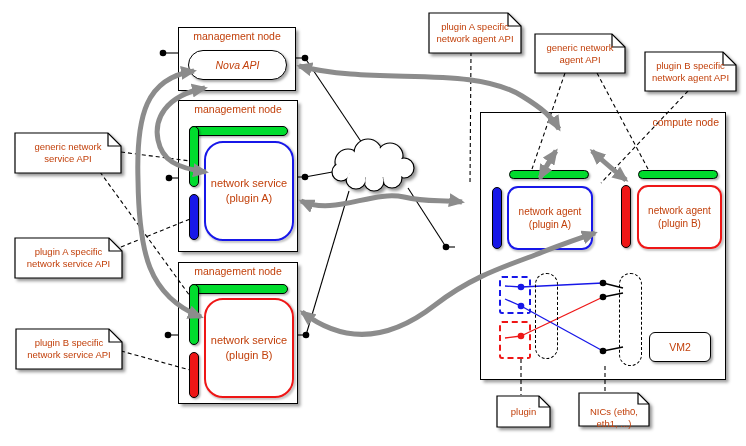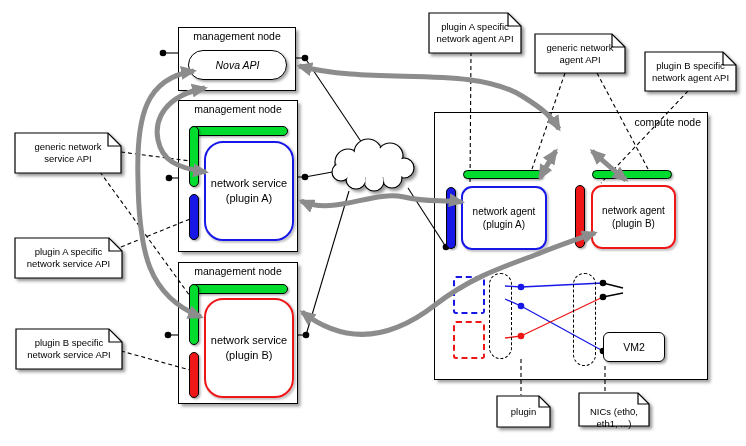--- a/index.html
+++ b/index.html
@@ -1,17 +1,17 @@
 <!DOCTYPE html>
 <html><head>
 <meta charset="utf-8">
 <style>
   html,body{margin:0;padding:0;background:#fff;}
   #canvas{position:relative;width:746px;height:446px;background:#fff;overflow:hidden;
-          font-family:"Liberation Sans",sans-serif;color:#000000;}
+          font-family:"Liberation Sans",sans-serif;color:#c2410c;}
   svg{position:absolute;left:0;top:0;}
   .lyr{z-index:1;}
   .fg{z-index:6;pointer-events:none;}
   .box{position:absolute;border:1.4px solid #000;background:transparent;
        box-shadow:2.5px 2.5px 3px rgba(0,0,0,.38);z-index:2;}
   .ttl{position:absolute;left:0;right:0;top:2px;text-align:center;font-size:10.5px;}
   .ttl-r{position:absolute;right:6px;top:3px;font-size:10.5px;}
   .pill{position:absolute;background:#fff;border:1.4px solid #000;border-radius:15px;
         display:flex;align-items:center;justify-content:center;font-size:10.5px;
         box-shadow:2px 2px 2.5px rgba(0,0,0,.35);z-index:3;font-style:italic;}
@@ -188,21 +188,21 @@
     <div class="bar" style="left: 10px; top: 21px; width: 97px; height: 8px; background-color: rgb(0, 220, 45);"></div>
     <div class="bar" style="left: 10px; top: 21px; width: 8px; height: 59px; background-color: rgb(0, 220, 45);"></div>
     <div class="patch" style="left: 11.5px; top: 22.5px; width: 6px; height: 6px; background-color: rgb(0, 220, 45);"></div>
     <div class="bar" style="left: 10px; top: 89px; width: 8px; height: 44px; background-color: rgb(238, 22, 22);"></div>
     <div class="rrect" style="left: 25px; top: 35px; width: 86px; height: 96px; border-color: rgb(238, 22, 22);">
       <span>network service
 (plugin B)</span>
     </div>
   </div>
 
-  <div class="box" style="left:434px;top:112px;width:244px;height:266px;padding-left:28px;">
+  <div class="box" style="left:480px;top:112px;width:244px;height:266px;">
     <div class="ttl-r">compute node</div>
     <div class="bar" style="left: 28px; top: 57px; width: 78px; height: 7px; background-color: rgb(0, 220, 45);"></div>
     <div class="bar" style="left: 157px; top: 57px; width: 78px; height: 7px; background-color: rgb(0, 220, 45);"></div>
     <div class="bar" style="left: 11px; top: 74px; width: 8px; height: 60px; background-color: rgb(23, 23, 232);"></div>
     <div class="rrect" style="left: 26px; top: 73px; width: 82px; height: 60px; border-radius: 11px; font-size: 10px; border-color: rgb(23, 23, 232);">
       <span>network agent
 (plugin A)</span>
     </div>
     <div class="bar" style="left: 140px; top: 72px; width: 8px; height: 61px; background-color: rgb(238, 22, 22);"></div>
     <div class="rrect" style="left: 156px; top: 72px; width: 81px; height: 60px; border-radius: 11px; font-size: 10px; border-color: rgb(238, 22, 22);">

